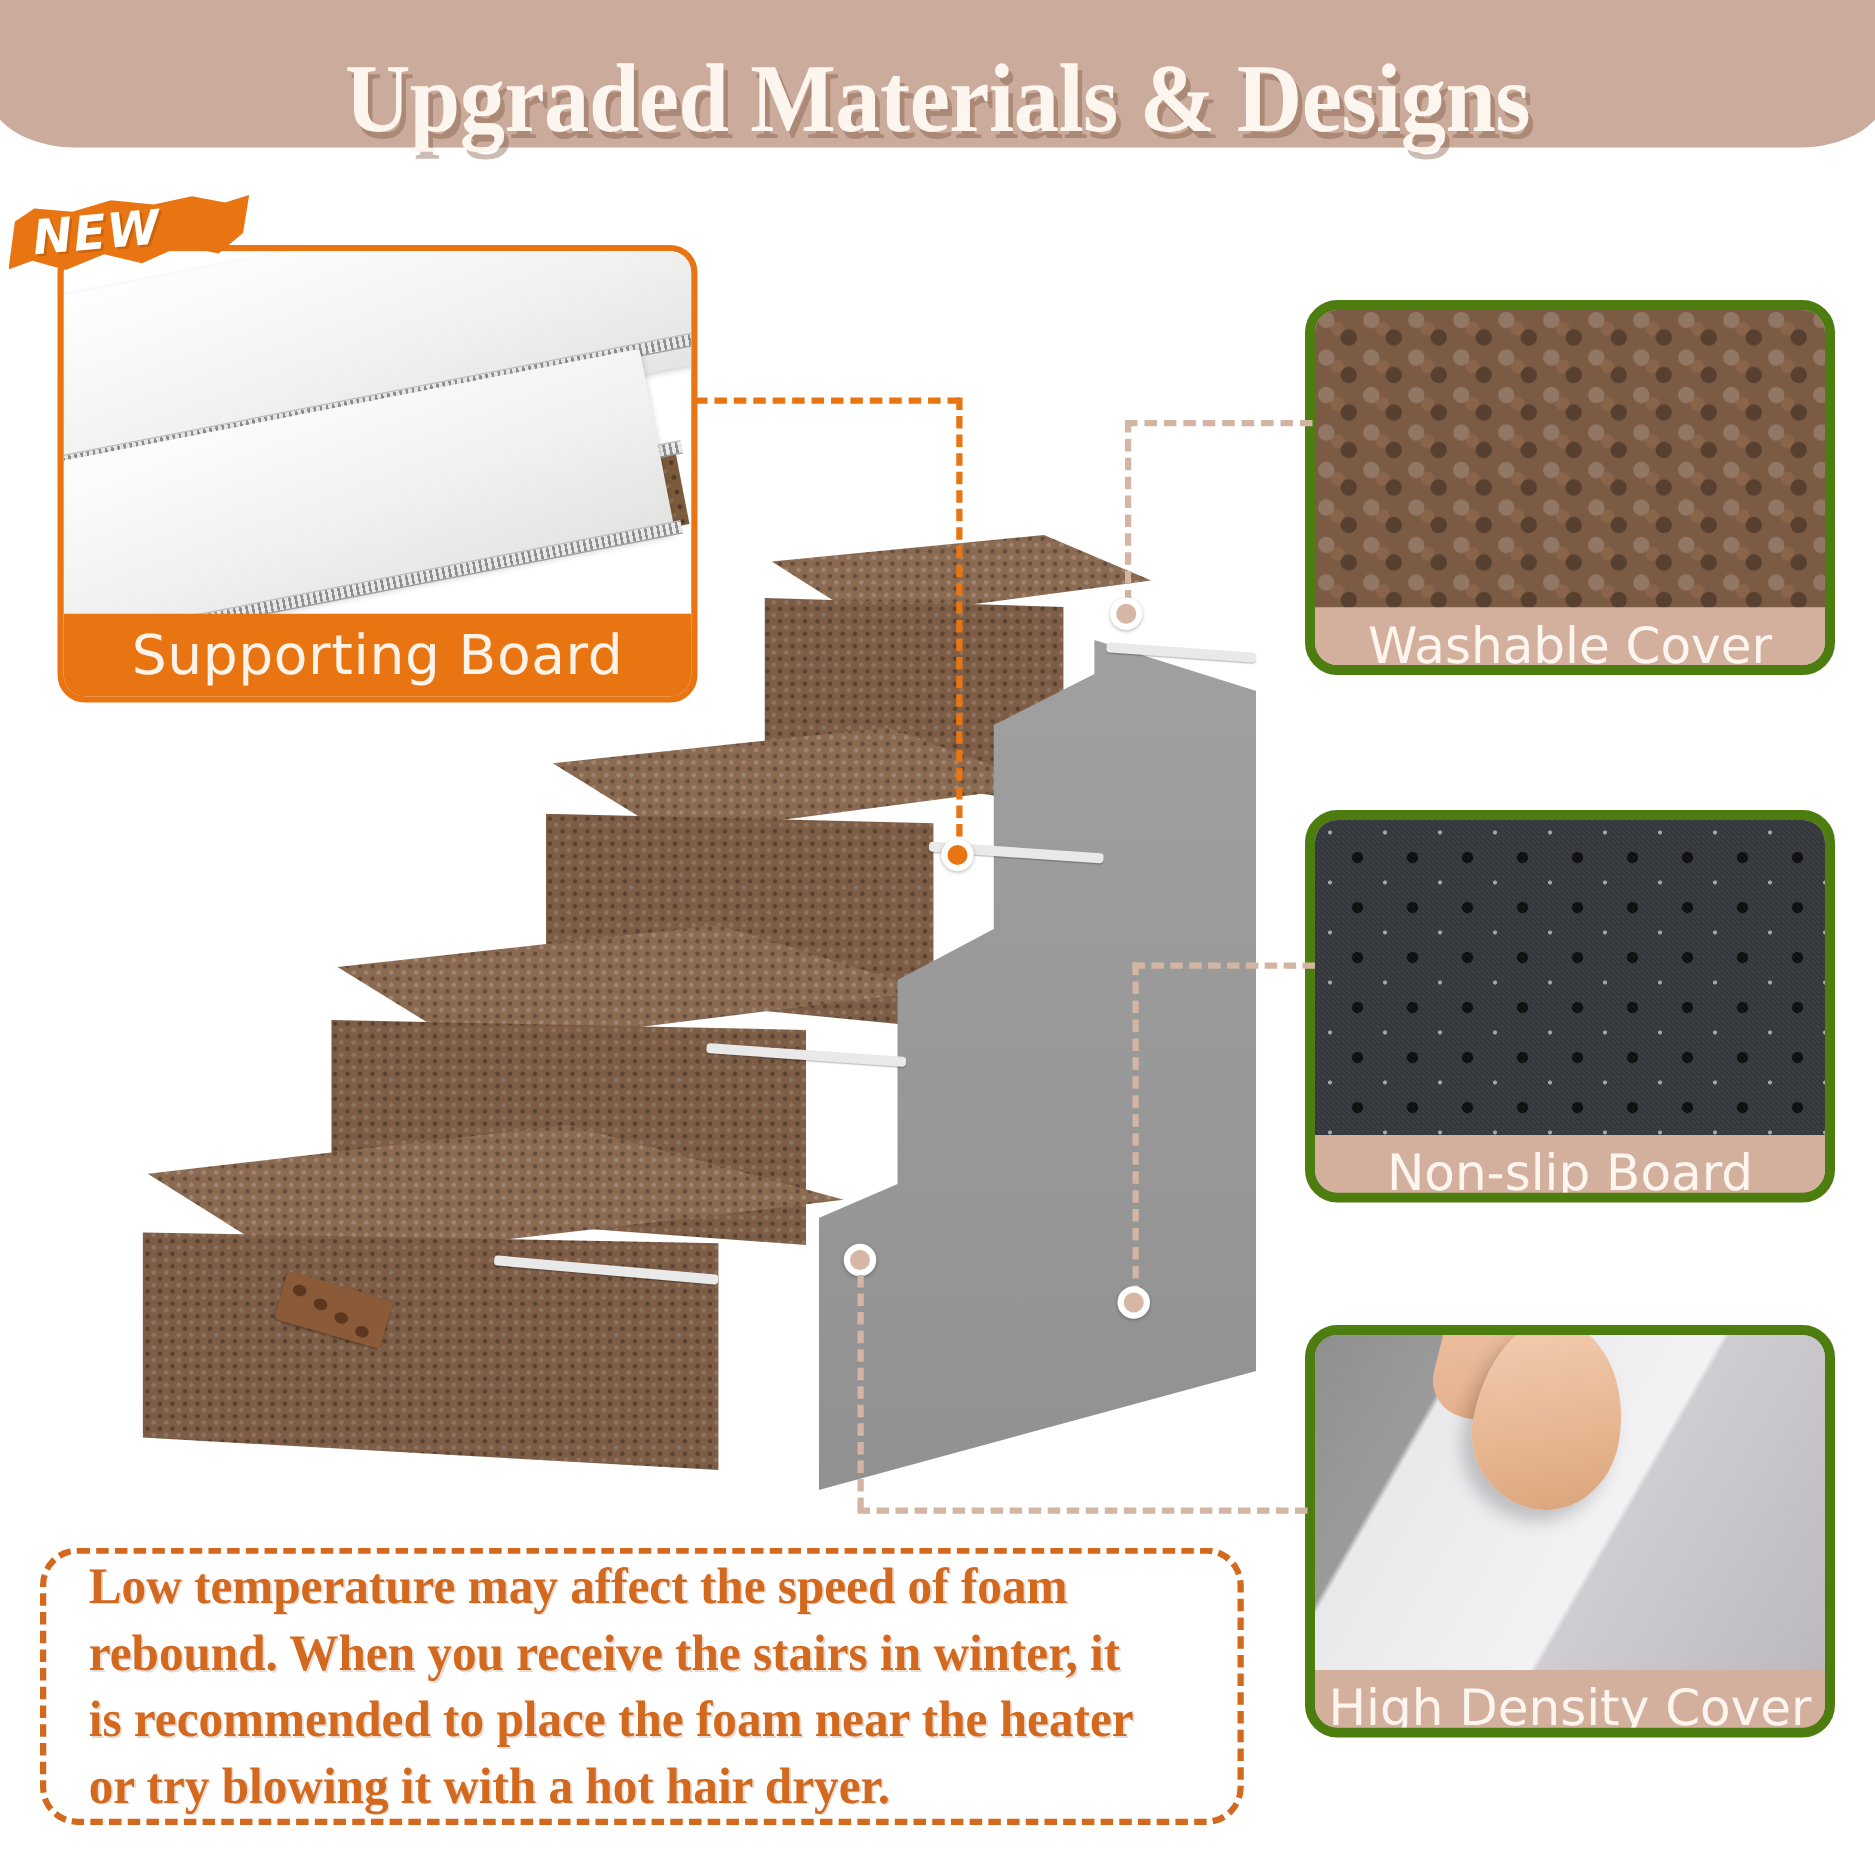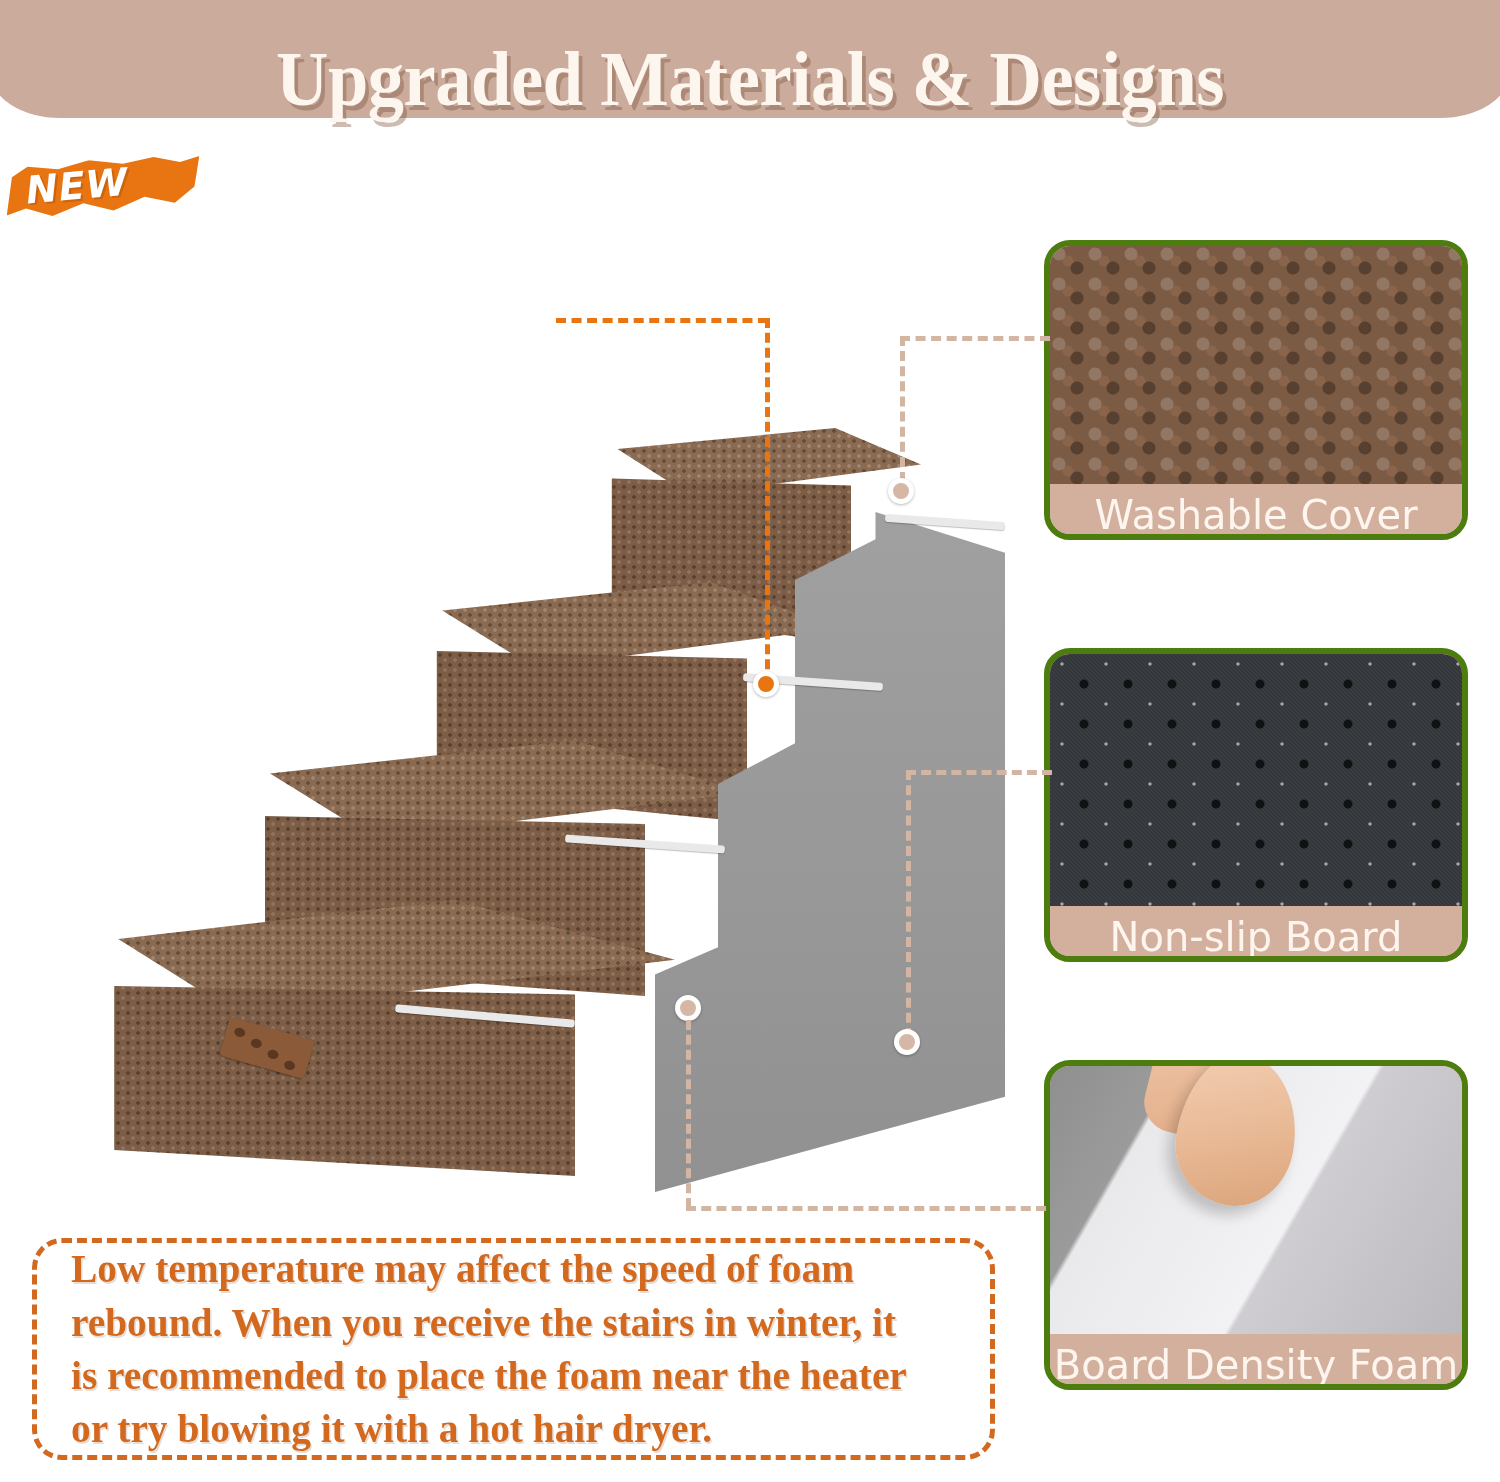--- a/index.html
+++ b/index.html
@@ -110,21 +110,21 @@
     font-family:"DejaVu Sans", sans-serif;
     font-weight:bold;font-style:italic;font-size:38px;
     color:#ffffff;letter-spacing:1px;
     text-shadow:2px 2px 0 rgba(180,85,10,.55);
     transform:rotate(-5deg);
   }
 
   
   .fcard{
     position:absolute;width:424px;
-    border:6px solid #4d7c0f;
+    border:8px solid #4d7c0f;
     border-radius:26px;
     background:#d8b6a4;
     overflow:hidden;
     box-sizing:border-box;
   }
   .fcard .photo{width:100%;display:block;}
   .fcard .cap{
     height:62px;width:100%;
     display:flex;align-items:center;justify-content:center;
     color:#fdf5ee;font-size:40px;
@@ -241,20 +241,33 @@
   }
 </style>
 </head>
 <body>
 
 <div class="stage">
 
   <div class="header-banner"></div>
   <div class="header-title">Upgraded Materials &amp; Designs</div>
 
+  <div class="sb-box">
+    <div class="sb-photo">
+      <div class="fabric-strip f1"></div>
+      <div class="zipper z1"></div>
+      <div class="board b1"></div>
+      <div class="zipper z2"></div>
+      <div class="fabric-strip f2"></div>
+      <div class="zipper z3"></div>
+      <div class="board b2"></div>
+      <div class="zipper z4"></div>
+    </div>
+    <div class="sb-label">Supporting Board</div>
+  </div>
 
   <div class="new-badge">
     <div class="brush"></div>
     <div class="txt">NEW</div>
   </div>
 
   <div class="fcard" id="card-cover">
     <div class="photo"></div>
     <div class="cap">Washable Cover</div>
   </div>
@@ -262,21 +275,21 @@
   <div class="fcard" id="card-nonslip">
     <div class="photo"></div>
     <div class="cap">Non-slip Board</div>
   </div>
 
   <div class="fcard" id="card-foam">
     <div class="photo">
       <div class="wrist"></div>
       <div class="hand"></div>
     </div>
-    <div class="cap">Board Density Foam</div>
+    <div class="cap">High Density Cover</div>
   </div>
 
   <div class="product">
 
     <div class="tread" style="left:496px;top:28px;width:330px;height:96px;clip-path:polygon(8% 22%,74% 0%,100% 38%,30% 70%);"></div>
     <div class="riser" style="left:496px;top:64px;width:260px;height:180px;clip-path:polygon(8% 8%,100% 12%,100% 100%,8% 82%);"></div>
 
     <div class="tread" style="left:322px;top:182px;width:420px;height:110px;clip-path:polygon(6% 26%,70% 0%,100% 42%,28% 78%);"></div>
     <div class="riser" style="left:322px;top:232px;width:330px;height:190px;clip-path:polygon(6% 10%,100% 14%,100% 100%,6% 84%);"></div>
 

